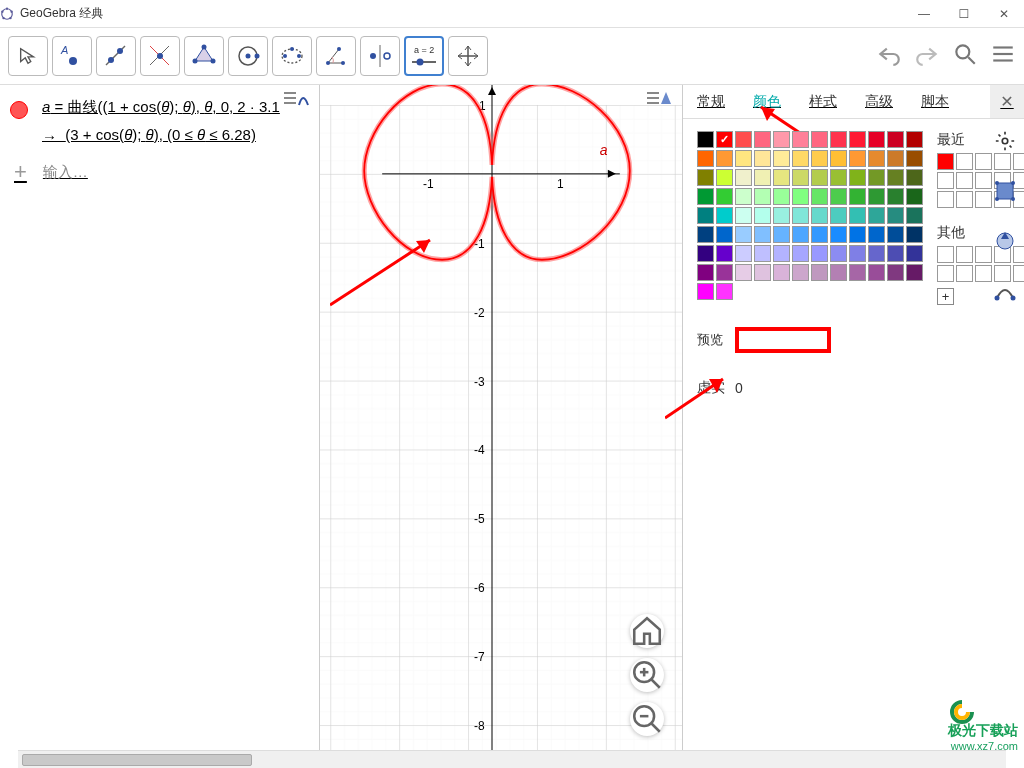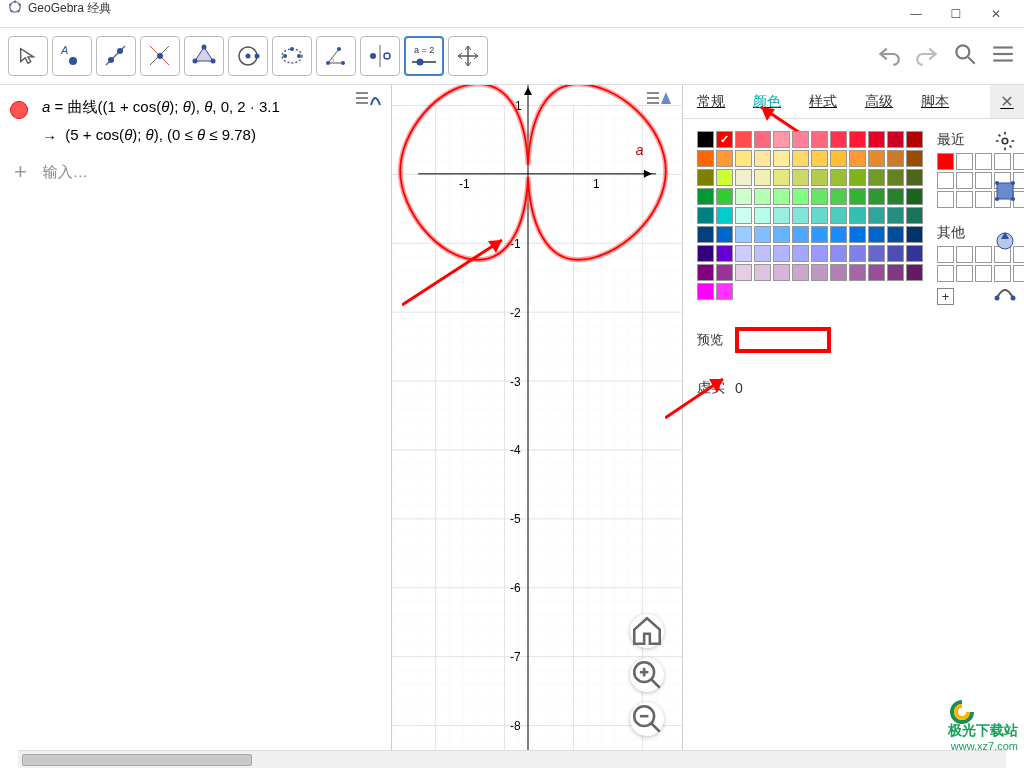--- a/index.html
+++ b/index.html
@@ -1,33 +1,33 @@
 <!DOCTYPE html>
 <html><head>
 <meta charset="utf-8">
 <style>
 * { box-sizing: border-box; margin: 0; padding: 0; font-family: Arial, "Microsoft YaHei", sans-serif; }
 body { width: 1024px; height: 768px; overflow: hidden; background: #fff; position: relative; }
 
 
-.titlebar { height: 28px; display: flex; align-items: flex-start; padding: 0 8px; border-bottom: 1px solid #e0e0e0; font-size: 12px; color: #333; }
+.titlebar { height: 28px; display: flex; align-items: center; padding: 0 0; border-bottom: 1px solid #e0e0e0; font-size: 12px; color: #333; }
 .titlebar .logo { width: 14px; height: 14px; margin-right: 6px; }
 .titlebar .spacer { flex: 1; }
 .titlebar .winbtn { width: 40px; height: 28px; display: flex; align-items: center; justify-content: center; font-size: 12px; color: #555; }
 
 
 .toolbar { height: 56px; display: flex; align-items: center; padding: 6px 8px; gap: 4px; }
 .toolbtn { width: 40px; height: 40px; border: 1px solid #bbb; border-radius: 4px; display: flex; align-items: center; justify-content: center; background: #fff; position: relative; }
 .toolbtn.sel { border: 2px solid #4080d0; }
 .toolbar .rightctrl { margin-left: auto; display: flex; align-items: center; gap: 12px; }
 .rightctrl svg { width: 26px; height: 26px; }
 
 
 .main { display: flex; height: calc(768px - 28px - 56px - 18px); border-top: 1px solid #ddd; }
-.algebra { width: 392px; border-right: 1px solid #ccc; position: relative; padding: 6px 0; }
+.algebra { width: 320px; border-right: 1px solid #ccc; position: relative; padding: 6px 0; text-decoration: underline; }
 .row { display: flex; align-items: flex-start; padding: 4px 10px; gap: 14px; font-size: 15px; }
 .vis-dot { width: 18px; height: 18px; border-radius: 50%; background: #ff0000aa; border: 1px solid #ff0000; margin-top: 6px; flex-shrink: 0; }
 .formula { font-family: "Times New Roman", serif; line-height: 1.6; }
 .formula .line2 { margin-top: 4px; }
 .add-row { display:flex; align-items:center; padding: 8px 14px; gap: 16px; color: #888; font-size: 15px; }
 .plus { font-size: 22px; color: #999; }
 .panel-icon-tr { position: absolute; right: 8px; top: 2px; color: #666; }
 
 .graph { flex: 1; position: relative; background: #fff; }
 .graph svg { width: 100%; height: 100%; }
@@ -193,21 +193,21 @@
           <path d="M18 18 Q22 4 27 18" fill="none" stroke="#3050a0" stroke-width="2"></path>
         </svg>
     </div>
     <div class="row">
       <div class="vis-dot"></div>
       <div class="formula">
         <div>
           <i>a</i><span> = 曲线((1 + cos(</span><i>θ</i><span>); </span><i>θ</i><span>), </span><i>θ</i><span>, 0, 2 · 3.1</span>
         </div>
         <div class="line2">
-          <span style="font-size:15px;">→</span>&nbsp;&nbsp;<span>(5 + cos(</span><i>θ</i><span>); </span><i>θ</i><span>),     (0 ≤ </span><i>θ</i><span> ≤ 9.78)</span>
+          <span style="font-size:15px;">→</span>&nbsp;&nbsp;<span>(3 + cos(</span><i>θ</i><span>); </span><i>θ</i><span>),     (0 ≤ </span><i>θ</i><span> ≤ 6.28)</span>
         </div>
       </div>
     </div>
     <div class="add-row">
       <span class="plus">+</span>
       <span>输入…</span>
     </div>
   </div>
 
   <div class="graph">

